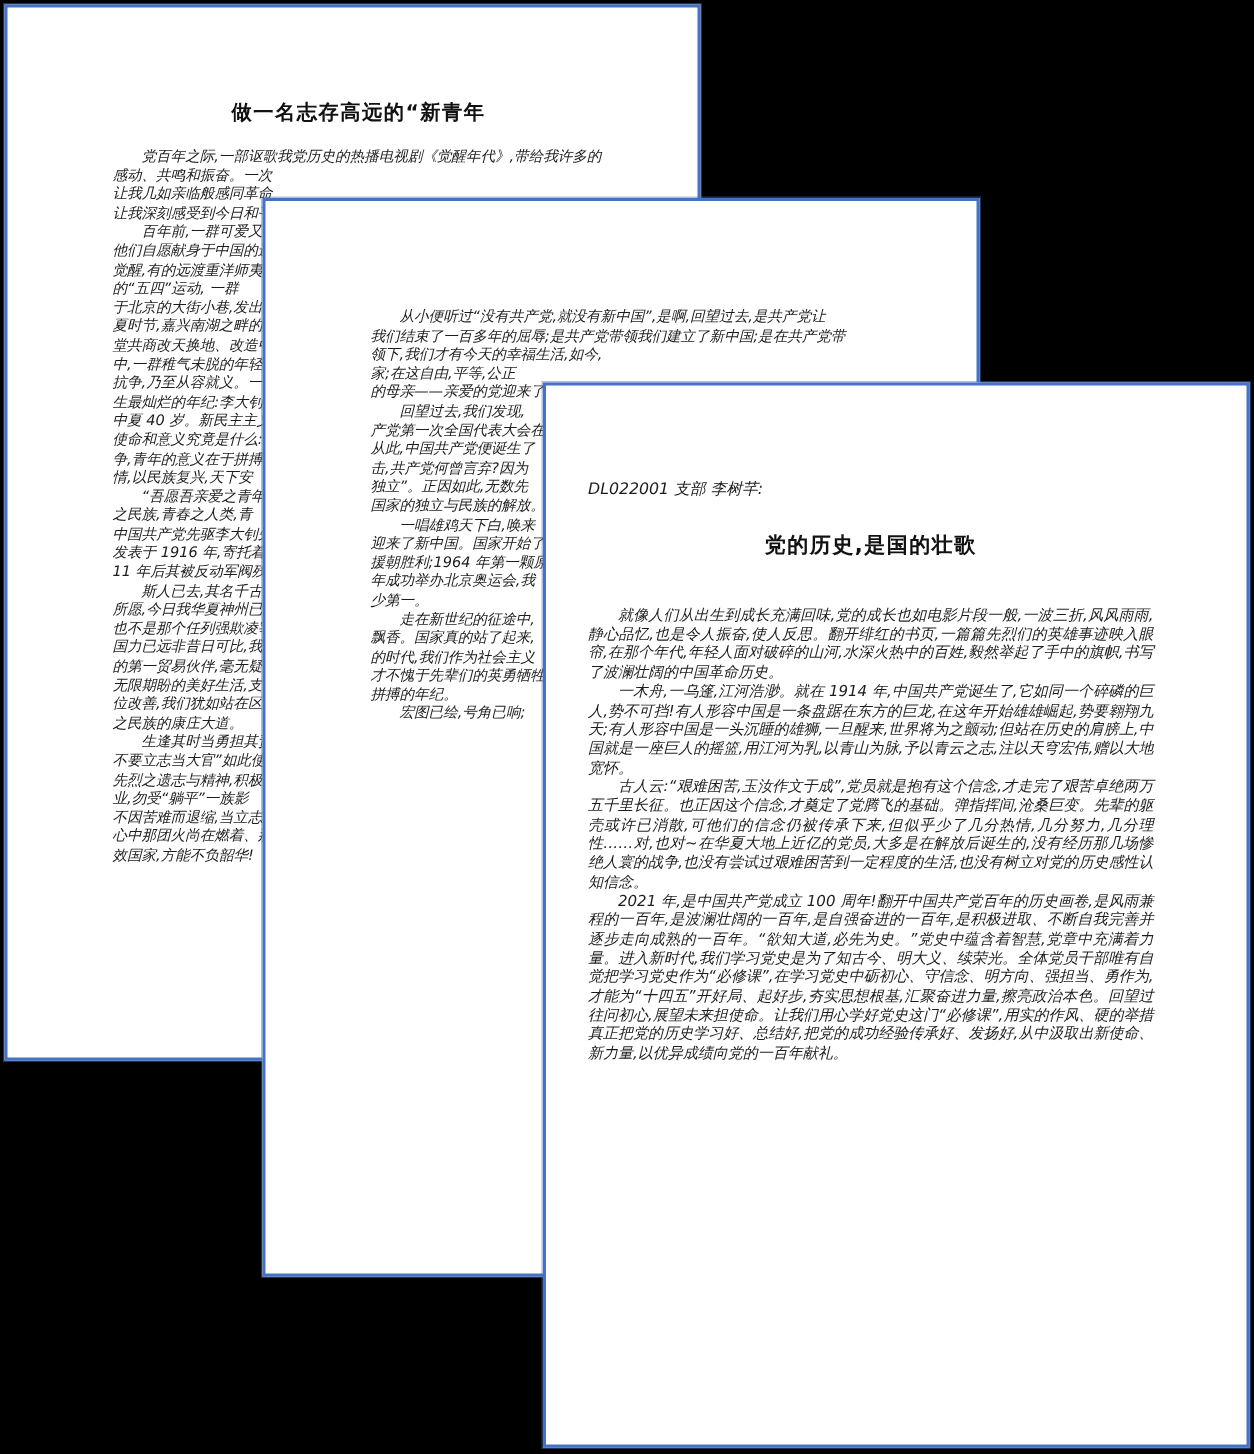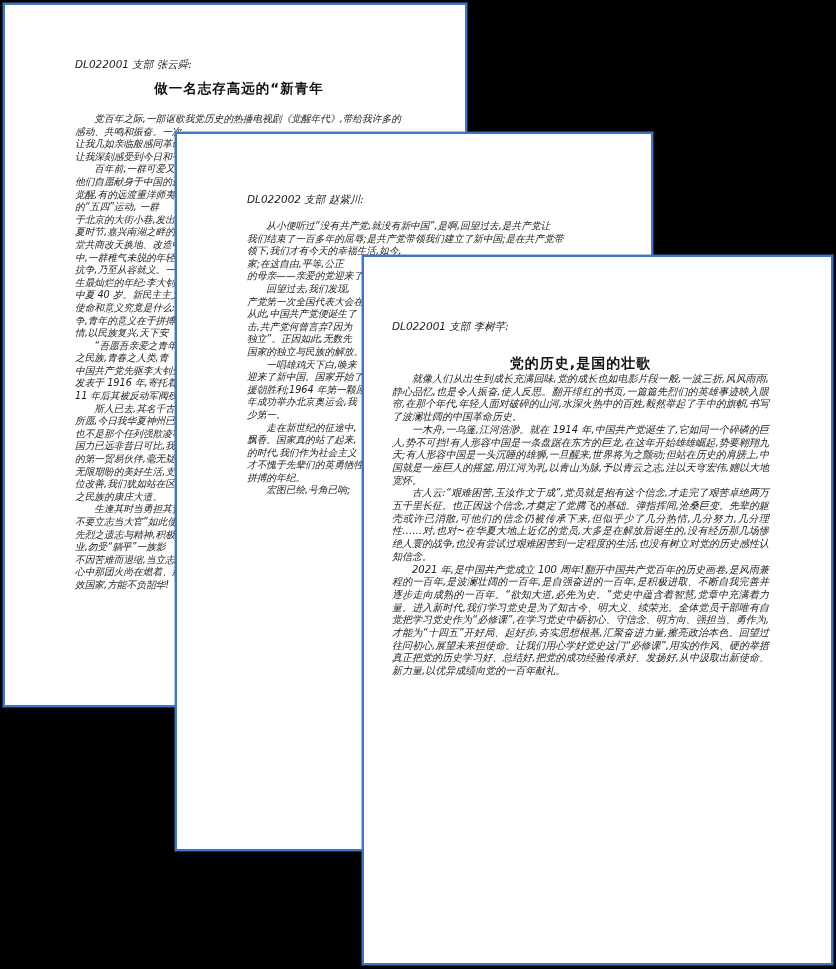--- a/index.html
+++ b/index.html
@@ -36,21 +36,21 @@
     text-align:center;
     color:#111;
     margin:9px 0 0 0;
     letter-spacing:1px;
     white-space:nowrap;
   }
   #page3 .doc-title { margin-top:22px; font-size:14px; }
 
   .doc-body { margin-top:15px; color:#1c1c1c; font-style:italic; }
   #page2 .doc-body { margin-top:14px; }
-  #page3 .doc-body { margin-top:0; }
+  #page3 .doc-body { margin-top:32px; }
 
   .line {
     font-size:9.7px;
     line-height:12.6px;
     white-space:nowrap;
     overflow:hidden;
   }
   .para {
     font-size:10px;
     line-height:12.7px;
@@ -58,21 +58,20 @@
     text-indent:2em;
     margin:0;
   }
 </style>
 </head>
 <body>
 
 <div class="canvas">
 
   <section class="page" id="page1">
-    <div class="doc-header">DL022001 支部 张云舜:</div>
     <div class="doc-title">做一名志存高远的“新青年</div>
     <div class="doc-body">
         <div class="line">　　党百年之际,一部讴歌我党历史的热播电视剧《觉醒年代》,带给我许多的</div>
         <div class="line">感动、共鸣和振奋。一次</div>
         <div class="line">让我几如亲临般感同革命</div>
         <div class="line">让我深刻感受到今日和平</div>
         <div class="line">　　百年前,一群可爱又</div>
         <div class="line">他们自愿献身于中国的进</div>
         <div class="line">觉醒,有的远渡重洋师夷</div>
         <div class="line">的“五四”运动, 一群</div>
@@ -103,21 +102,20 @@
         <div class="line">不要立志当大官”如此使</div>
         <div class="line">先烈之遗志与精神,积极</div>
         <div class="line">业,勿受“躺平”一族影</div>
         <div class="line">不因苦难而退缩,当立志</div>
         <div class="line">心中那团火尚在燃着、那</div>
         <div class="line">效国家,方能不负韶华!</div>
       </div>
   </section>
 
   <section class="page" id="page2">
-    <div class="doc-header">DL022002 支部 赵紫川:</div>
     <div class="doc-body">
         <div class="line">　　从小便听过“没有共产党,就没有新中国”,是啊,回望过去,是共产党让</div>
         <div class="line">我们结束了一百多年的屈辱;是共产党带领我们建立了新中国;是在共产党带</div>
         <div class="line">领下,我们才有今天的幸福生活,如今,</div>
         <div class="line">家;在这自由,平等,公正</div>
         <div class="line">的母亲——亲爱的党迎来了</div>
         <div class="line">　　回望过去,我们发现,</div>
         <div class="line">产党第一次全国代表大会在</div>
         <div class="line">从此,中国共产党便诞生了</div>
         <div class="line">击,共产党何曾言弃?因为</div>

